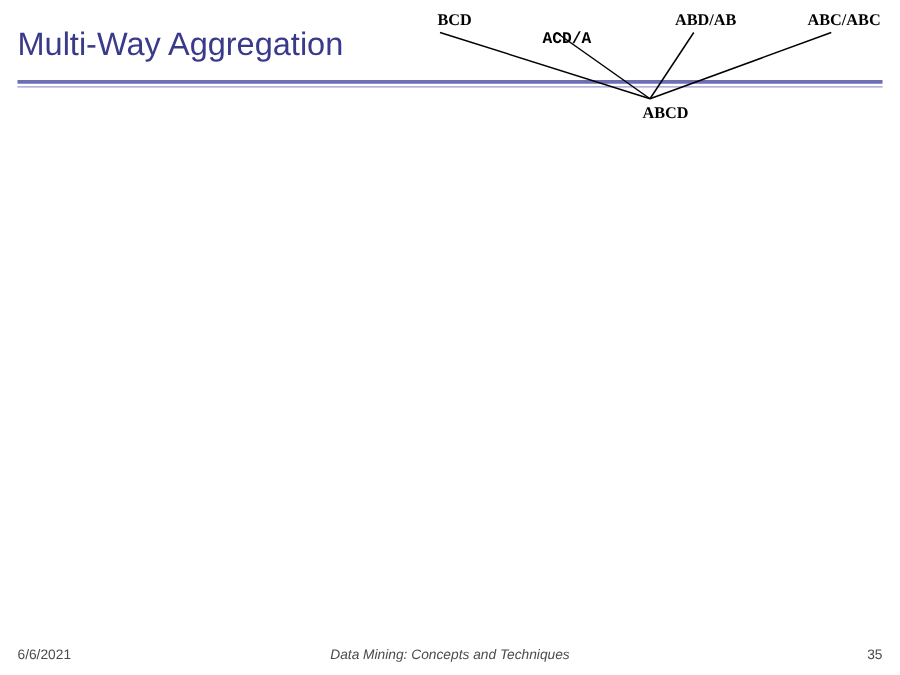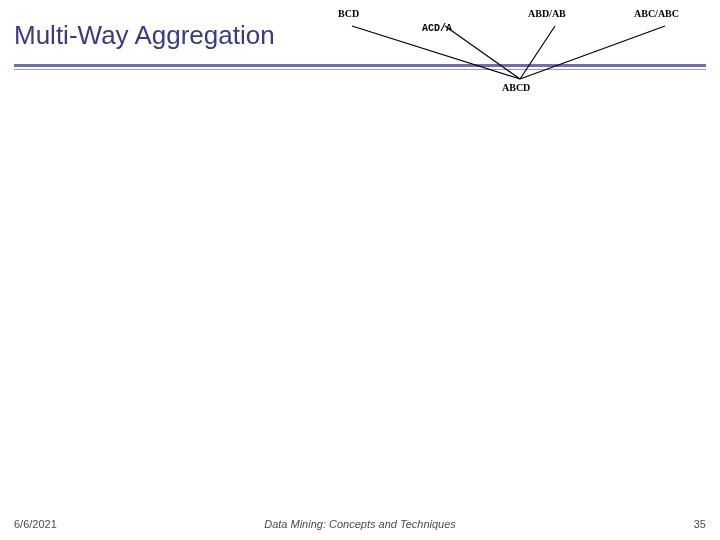--- a/index.html
+++ b/index.html
@@ -46,24 +46,25 @@
     position: absolute;
     left: 330px;
     top: 4px;
     width: 380px;
     height: 100px;
   }
   .node-label {
     position: absolute;
     font-family: "Times New Roman", Times, serif;
     font-weight: 700;
-    font-size: 10px;
+    font-size: 13px;
     color: #000000;
     white-space: nowrap;
     text-align: center;
+    margin-left: 12px;
   }
   .footer-date {
     position: absolute;
     left: 14px;
     bottom: 10px;
     font-size: 11px;
     color: #4b4b4b;
     font-family: Verdana, Geneva, sans-serif;
   }
   .footer-center {

